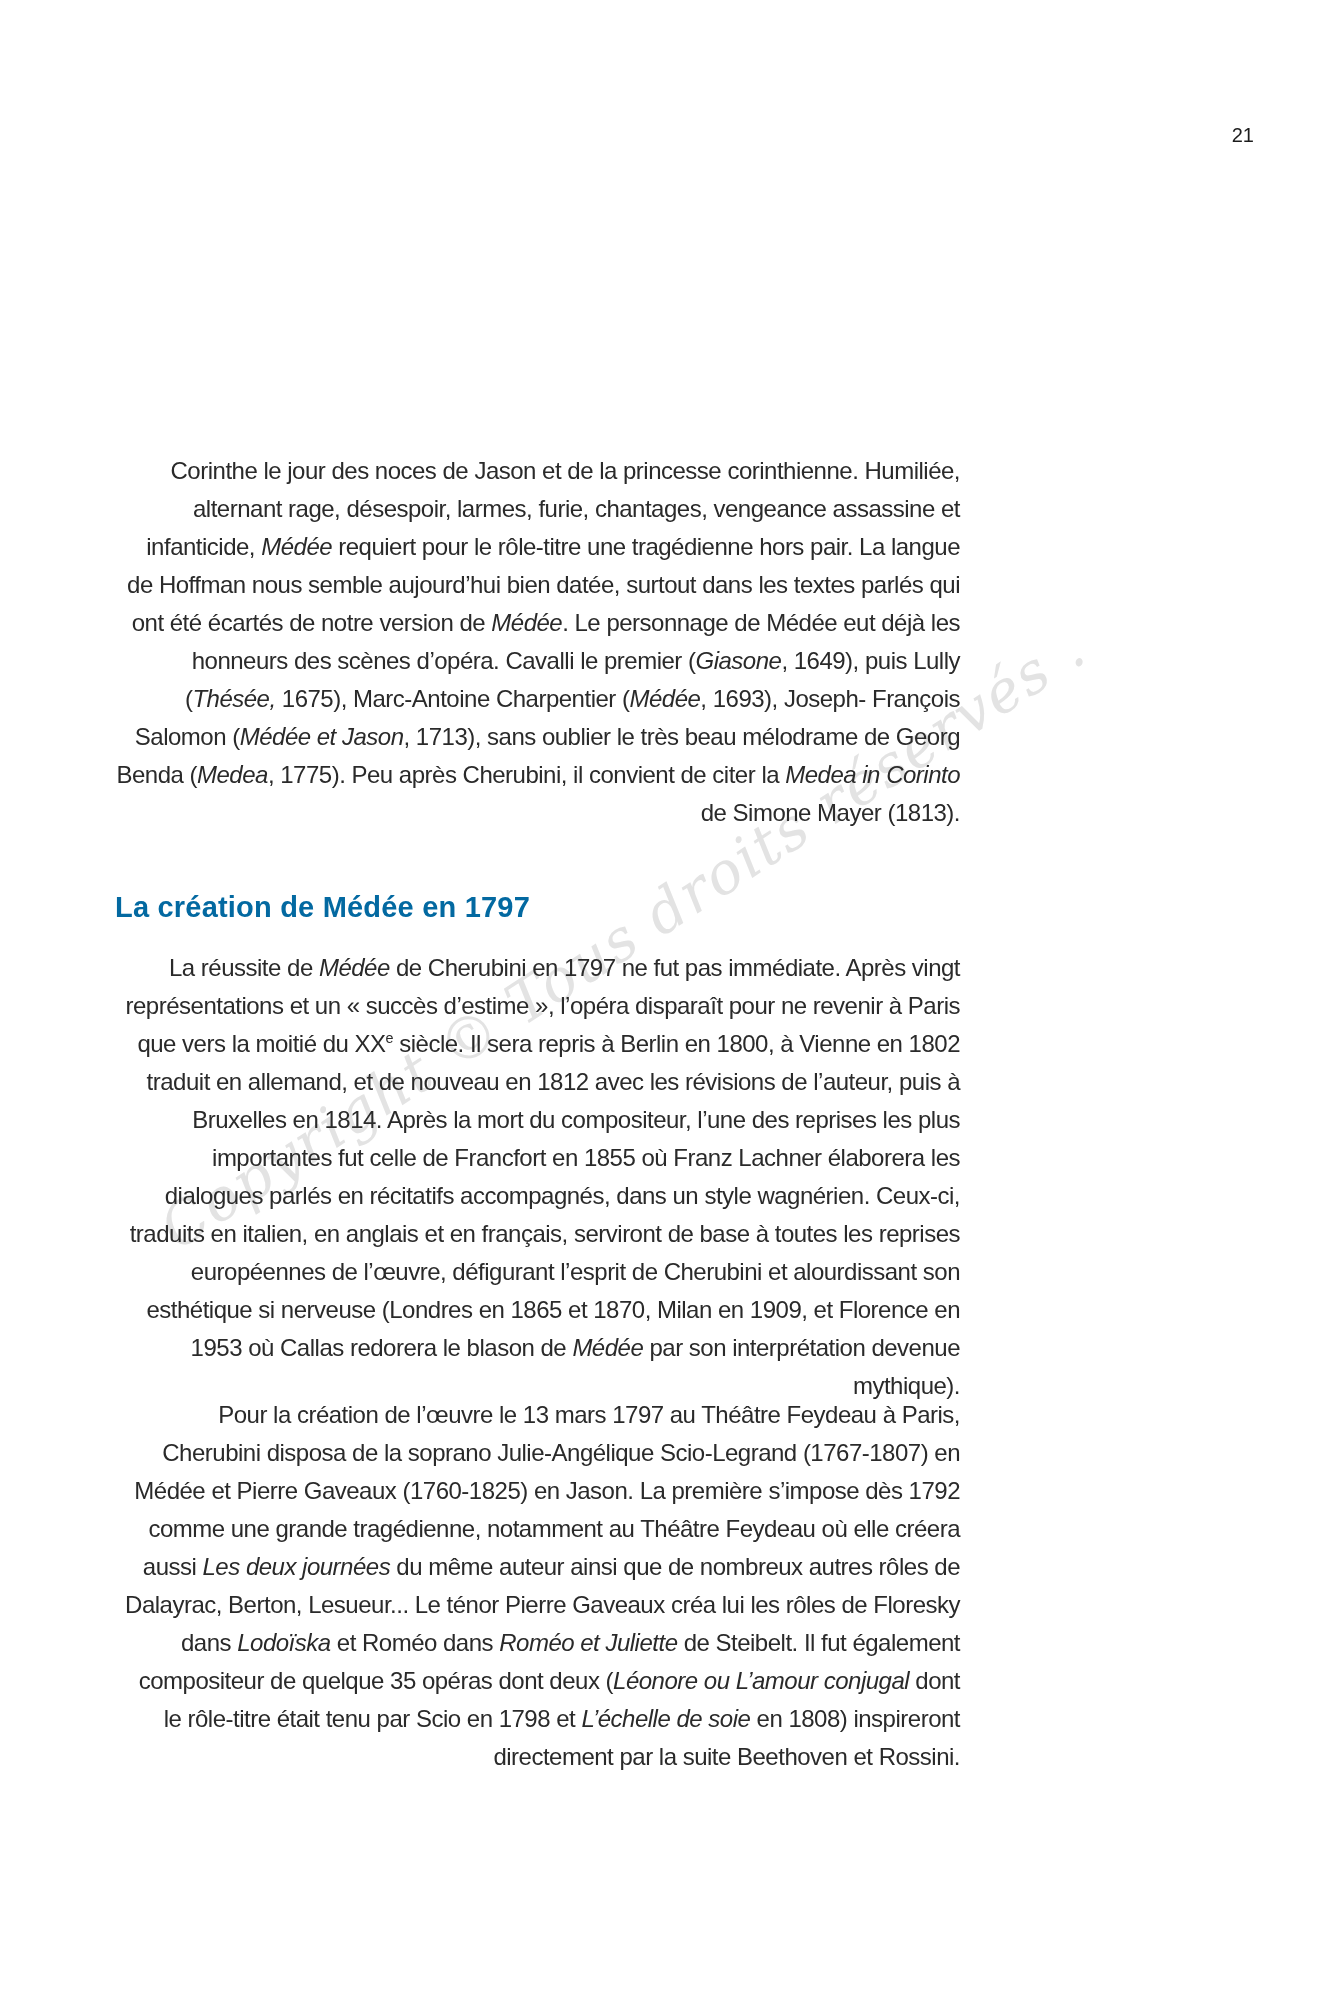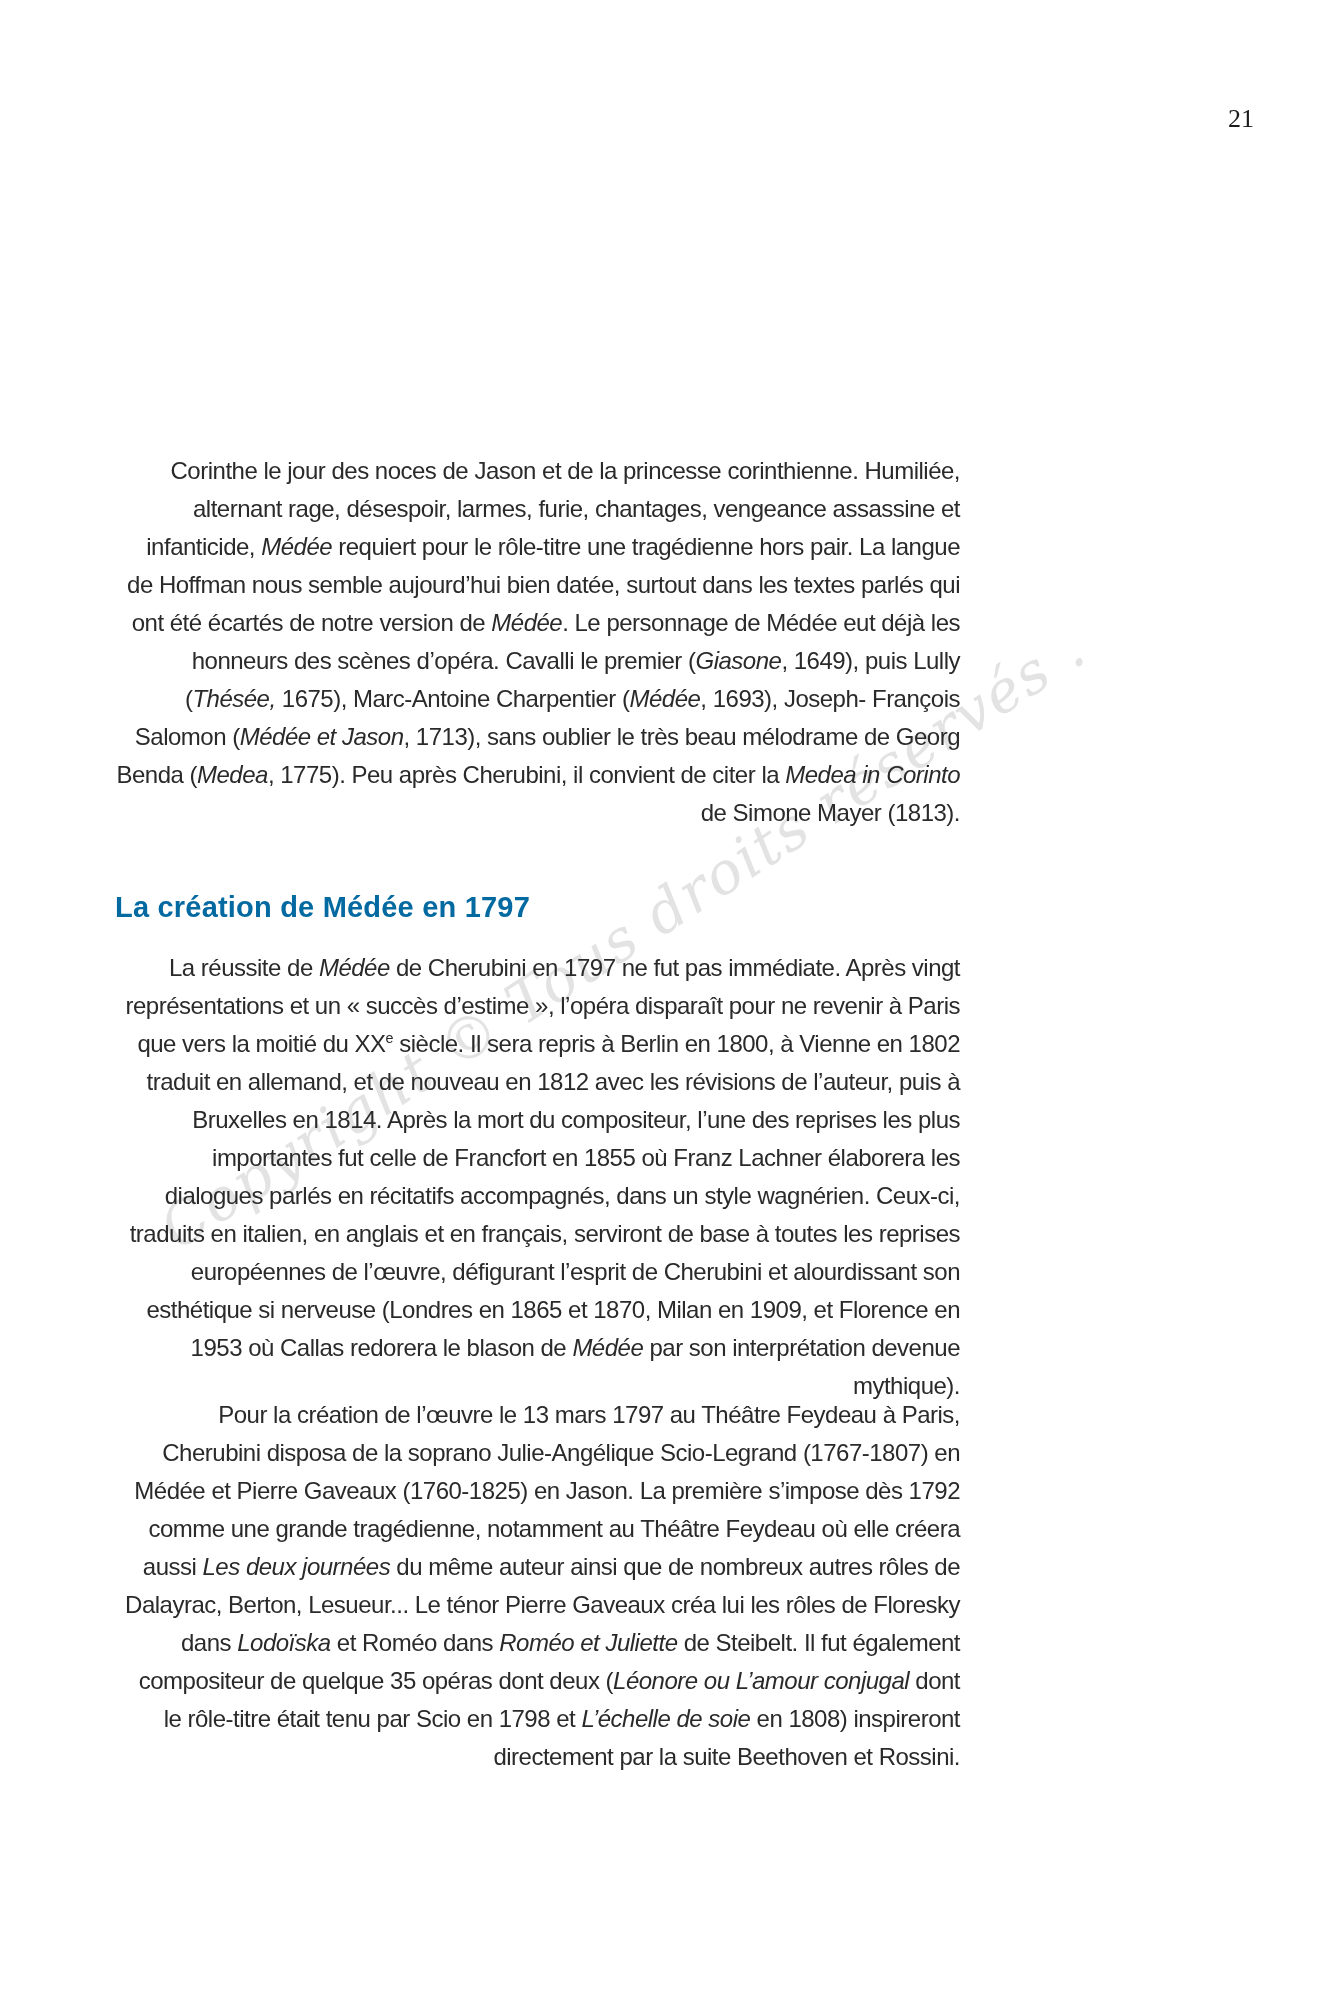--- a/index.html
+++ b/index.html
@@ -26,24 +26,24 @@
     letter-spacing: 2px;
     color: #e3e3e3;
     white-space: nowrap;
     transform: rotate(-33deg);
     transform-origin: 0 0;
     user-select: none;
   }
   .page-number {
     position: absolute;
     z-index: 2;
-    top: 104px;
+    top: 124px;
     right: 80px;
-    font-family: Liberation Serif, serif;
-    font-size: 26px;
+    font-family: Liberation Sans, sans-serif;
+    font-size: 20px;
     color: #1c1c1c;
   }
   .content {
     position: absolute;
     z-index: 2;
     left: 115px;
     top: 0;
     width: 845px;
   }
   .body-para {

